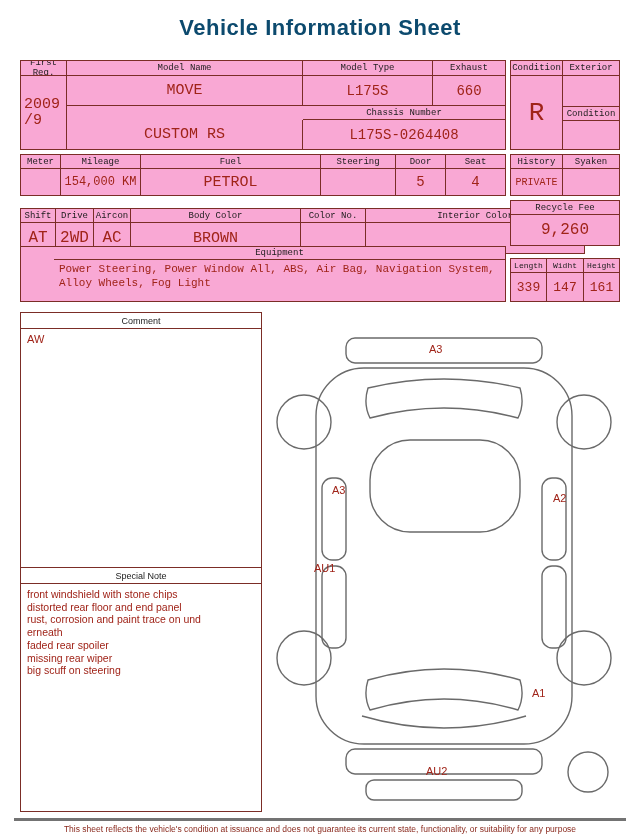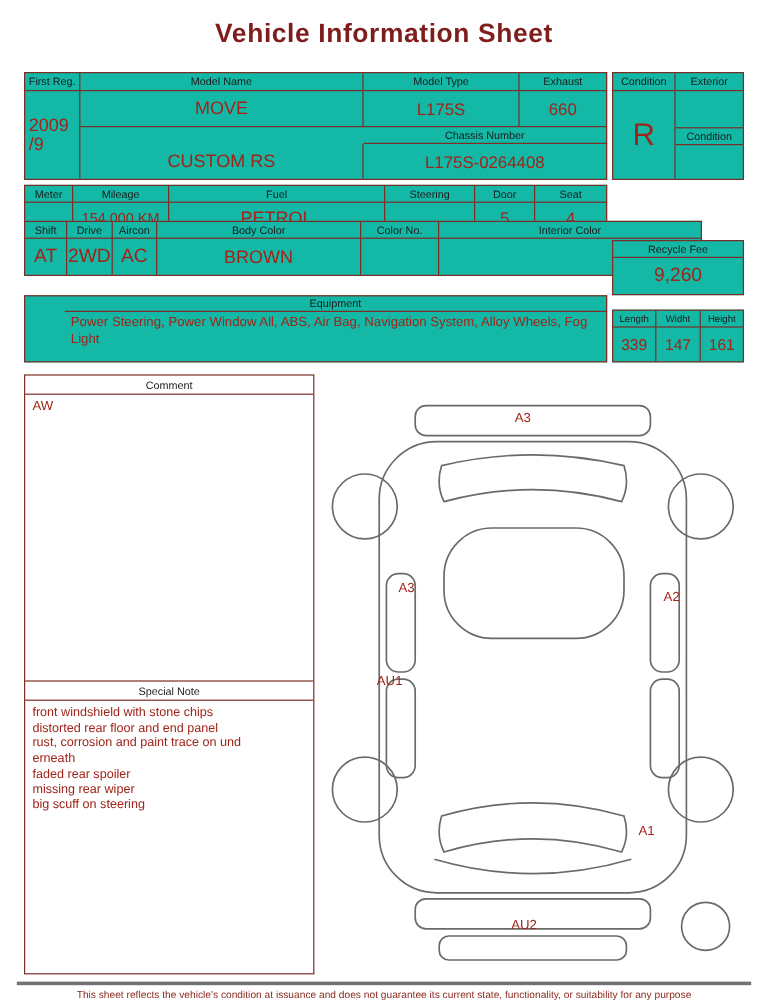--- a/index.html
+++ b/index.html
@@ -4,22 +4,22 @@
 <style>
   :root{
     --bd:#7b2d26;
     --red:#a02419;
     --ink:#1b1b1b;
   }
   html,body{margin:0;padding:0;background:#ffffff;}
   .sheet{position:relative;width:640px;height:835px;background:#ffffff;
          font-family:"Liberation Sans",sans-serif;overflow:hidden;}
   .title{position:absolute;top:15px;left:0;width:100%;text-align:center;
-         font-size:22px;font-weight:600;color:#7f1d1d;letter-spacing:.5px;}
-  .t{position:absolute;display:grid;border:1px solid var(--bd);box-sizing:border-box;background:#14b8a6;}
+         font-size:22px;font-weight:600;color:#0c4a6e;letter-spacing:.5px;}
+  .t{position:absolute;display:grid;border:1px solid var(--bd);box-sizing:border-box;background:#f9a8d4;font-family:Liberation Mono, monospace;}
   .c{border-right:1px solid var(--bd);border-bottom:1px solid var(--bd);
      display:flex;align-items:center;justify-content:center;box-sizing:border-box;
      overflow:hidden;text-align:center;}
   .nr{border-right:none!important}
   .nb{border-bottom:none!important}
   .lb{font-size:9px;color:var(--ink);}
   .lb8{font-size:8px;color:var(--ink);}
   .vl{color:var(--red);}
   .v10{font-size:10px}.v105{font-size:12px}.v12{font-size:16px}.v13{font-size:13px}
   .v14{font-size:14px}.v15{font-size:15px}.v16{font-size:16px}.v26{font-size:26px}
@@ -81,22 +81,28 @@
     <div class="c lb" style="grid-area:1/5">Door</div>
     <div class="c lb nr" style="grid-area:1/6">Seat</div>
     <div class="c vl nb" style="grid-area:2/1"></div>
     <div class="c vl v105 nb" style="grid-area:2/2">154,000 KM</div>
     <div class="c vl v15 nb" style="grid-area:2/3">PETROL</div>
     <div class="c vl nb" style="grid-area:2/4"></div>
     <div class="c vl v14 nb" style="grid-area:2/5">5</div>
     <div class="c vl v14 nr nb" style="grid-area:2/6">4</div>
   </div>
 
+  <div class="t" id="t2r" style="left:510px;top:154px;width:110px;height:42px;grid-template-columns:52px 1fr;grid-template-rows:14px 1fr;">
+    <div class="c lb" style="grid-area:1/1">History</div>
+    <div class="c lb nr" style="grid-area:1/2">Syaken</div>
+    <div class="c vl v10 nb" style="grid-area:2/1">PRIVATE</div>
+    <div class="c vl nr nb" style="grid-area:2/2"></div>
+  </div>
 
-  <div class="t" id="t3" style="left:20px;top:184px;width:565px;height:46px;grid-template-columns:35px 38px 37px 170px 65px 1fr;grid-template-rows:14px 1fr;">
+  <div class="t" id="t3" style="left:20px;top:208px;width:565px;height:46px;grid-template-columns:35px 38px 37px 170px 65px 1fr;grid-template-rows:14px 1fr;">
     <div class="c lb" style="grid-area:1/1">Shift</div>
     <div class="c lb" style="grid-area:1/2">Drive</div>
     <div class="c lb" style="grid-area:1/3">Aircon</div>
     <div class="c lb" style="grid-area:1/4">Body Color</div>
     <div class="c lb" style="grid-area:1/5">Color No.</div>
     <div class="c lb nr" style="grid-area:1/6">Interior Color</div>
     <div class="c vl v12 nb" style="grid-area:2/1">AT</div>
     <div class="c vl v12 nb" style="grid-area:2/2">2WD</div>
     <div class="c vl v12 nb" style="grid-area:2/3">AC</div>
     <div class="c vl v15 nb" style="grid-area:2/4">BROWN</div>

